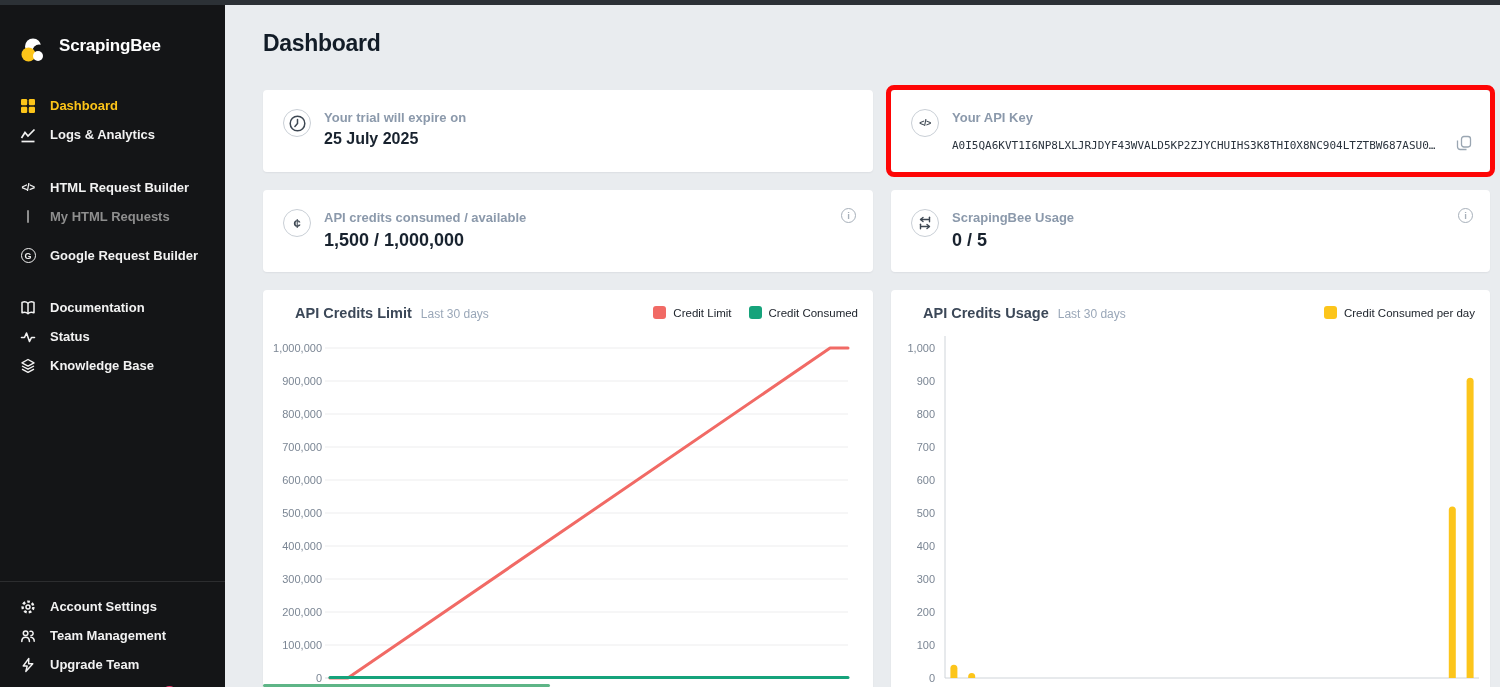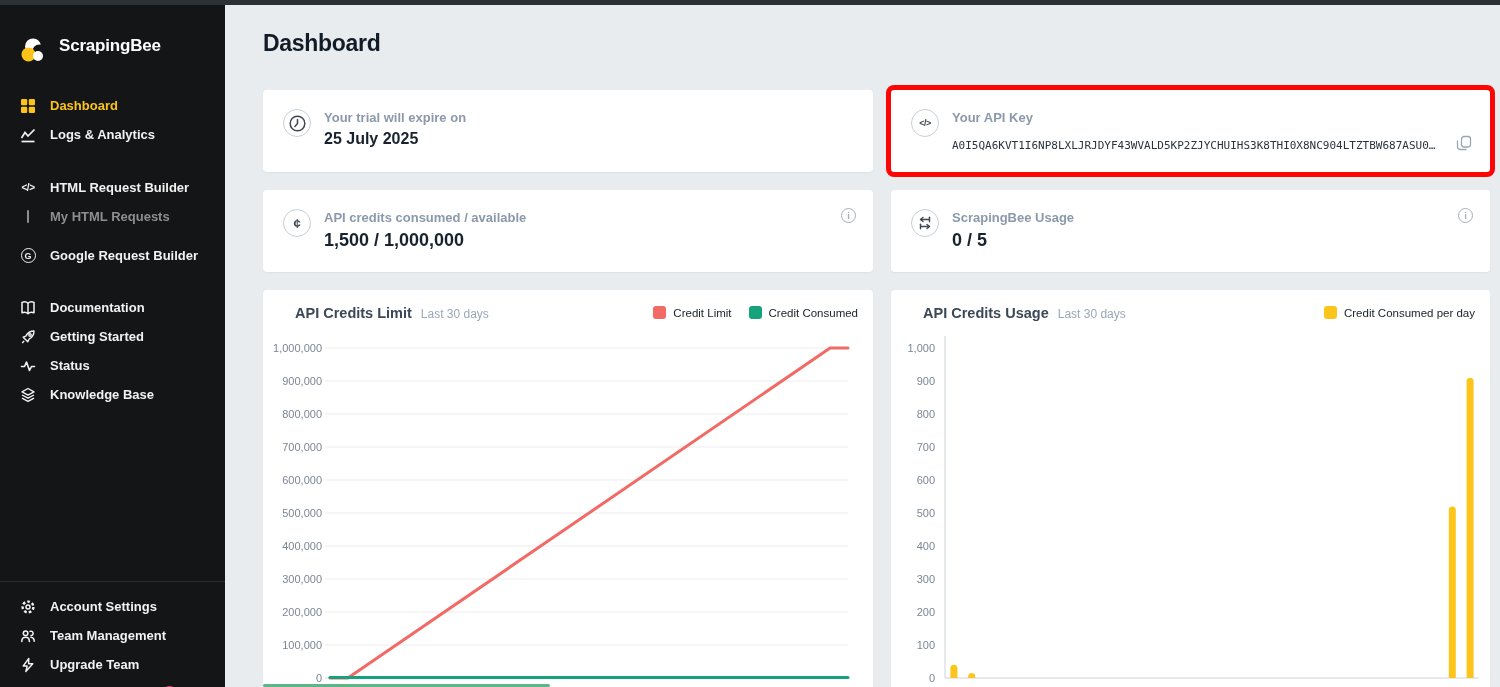--- a/index.html
+++ b/index.html
@@ -115,30 +115,20 @@
 
     <div class="nav-group" style="top:288px">
       <div class="nav-item">
         <span class="nav-icon">
           <svg width="16" height="16" viewBox="0 0 16 16" fill="none" stroke="currentColor" stroke-width="1.5" stroke-linejoin="round">
               <path d="M8 3.2C6.5 1.8 3.8 1.6 2 2.4V12.8C3.8 12 6.5 12.2 8 13.6C9.5 12.2 12.2 12 14 12.8V2.4C12.2 1.6 9.5 1.8 8 3.2Z"></path>
               <path d="M8 3.2V13.6"></path>
             </svg>
         </span>
         <span>Documentation</span>
-      </div>
-      <div class="nav-item">
-        <span class="nav-icon">
-          <svg width="16" height="16" viewBox="0 0 16 16" fill="none" stroke="currentColor" stroke-width="1.4" stroke-linejoin="round">
-              <path d="M14 2c-3.5 0-6.6 2.1-8.2 5.1L3.2 8.2 7.8 12.8 9 10.2C12 8.6 14 5.5 14 2z"></path>
-              <circle cx="10" cy="6" r="1.2"></circle>
-              <path d="M4.2 12 2.2 14"></path>
-            </svg>
-        </span>
-        <span>Getting Started</span>
       </div>
       <div class="nav-item">
         <span class="nav-icon">
           <svg width="16" height="16" viewBox="0 0 16 16" fill="none" stroke="currentColor" stroke-width="1.6" stroke-linejoin="round" stroke-linecap="round">
               <polyline points="1.5,8.5 4.5,8.5 6.5,4 9.5,12.5 11.5,8.5 14.5,8.5"></polyline>
             </svg>
         </span>
         <span>Status</span>
       </div>
       <div class="nav-item">

